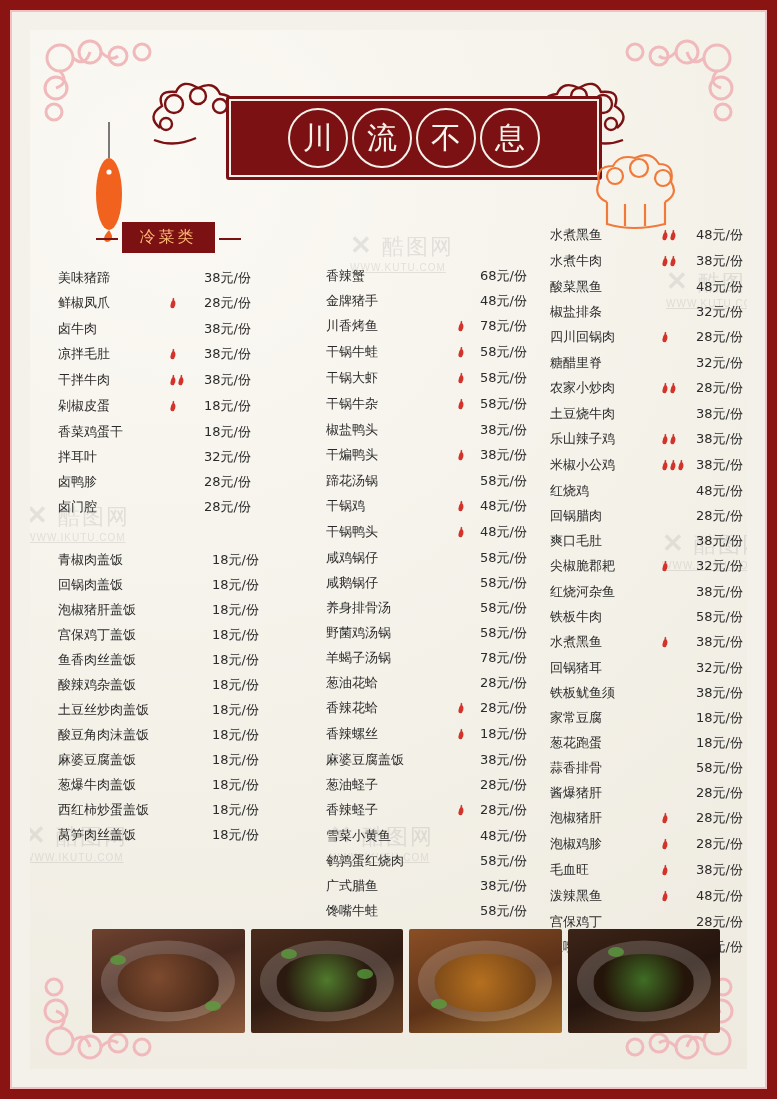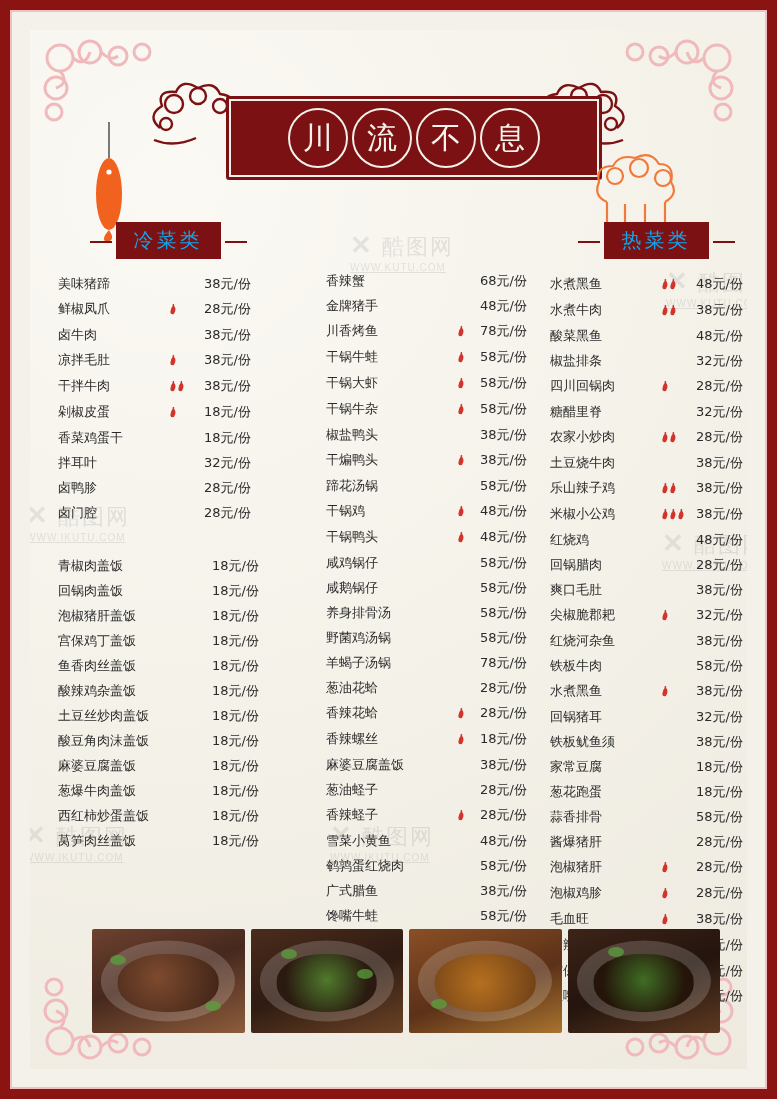--- a/index.html
+++ b/index.html
@@ -113,22 +113,22 @@
     right: 56px;
     top: 120px;
     width: 104px;
     height: 84px;
   }
 
   
   .sec-title {
     display: inline-block;
     background: #7b1113;
-    color: #0ea5e9;
-    font-size: 20px;
+    color: #fdba74;
+    font-size: 16px;
     letter-spacing: 3px;
     padding: 5px 18px;
     position: relative;
     font-family: "DejaVu Sans", sans-serif;
   }
   .sec-title::before, .sec-title::after {
     content: "";
     position: absolute;
     top: 50%;
     width: 22px;
@@ -666,23 +666,20 @@
               </div>
               <div class="item wide">
                 <span class="nm">红烧带鱼</span>
                 <span class="chili"></span>
                 <span class="pr">28元/份</span>
               </div>
             </div>
         </div>
 
         <div class="col-3">
-          <div class="sec-title-wrap">
-            <span class="sec-title">热菜类</span>
-          </div>
           <div class="items" id="list-c2b0">
               <div class="item">
                 <span class="nm">水煮黑鱼</span>
                 <span class="chili"><svg class="pepper" viewBox="0 0 8 14">
                     <path d="M4 1 q1.6 1.2 0.6 2.6 q2.4 2 1.4 6 q-1 3.6 -3.4 3.6 q-2.4 0 -2.2 -3.2 q0.2 -4 2.6 -6.4 q-1 -1.6 1 -2.6z" fill="#d2342b"></path>
                   </svg><svg class="pepper" viewBox="0 0 8 14">
                     <path d="M4 1 q1.6 1.2 0.6 2.6 q2.4 2 1.4 6 q-1 3.6 -3.4 3.6 q-2.4 0 -2.2 -3.2 q0.2 -4 2.6 -6.4 q-1 -1.6 1 -2.6z" fill="#d2342b"></path>
                   </svg></span>
                 <span class="pr">48元/份</span>
               </div>

